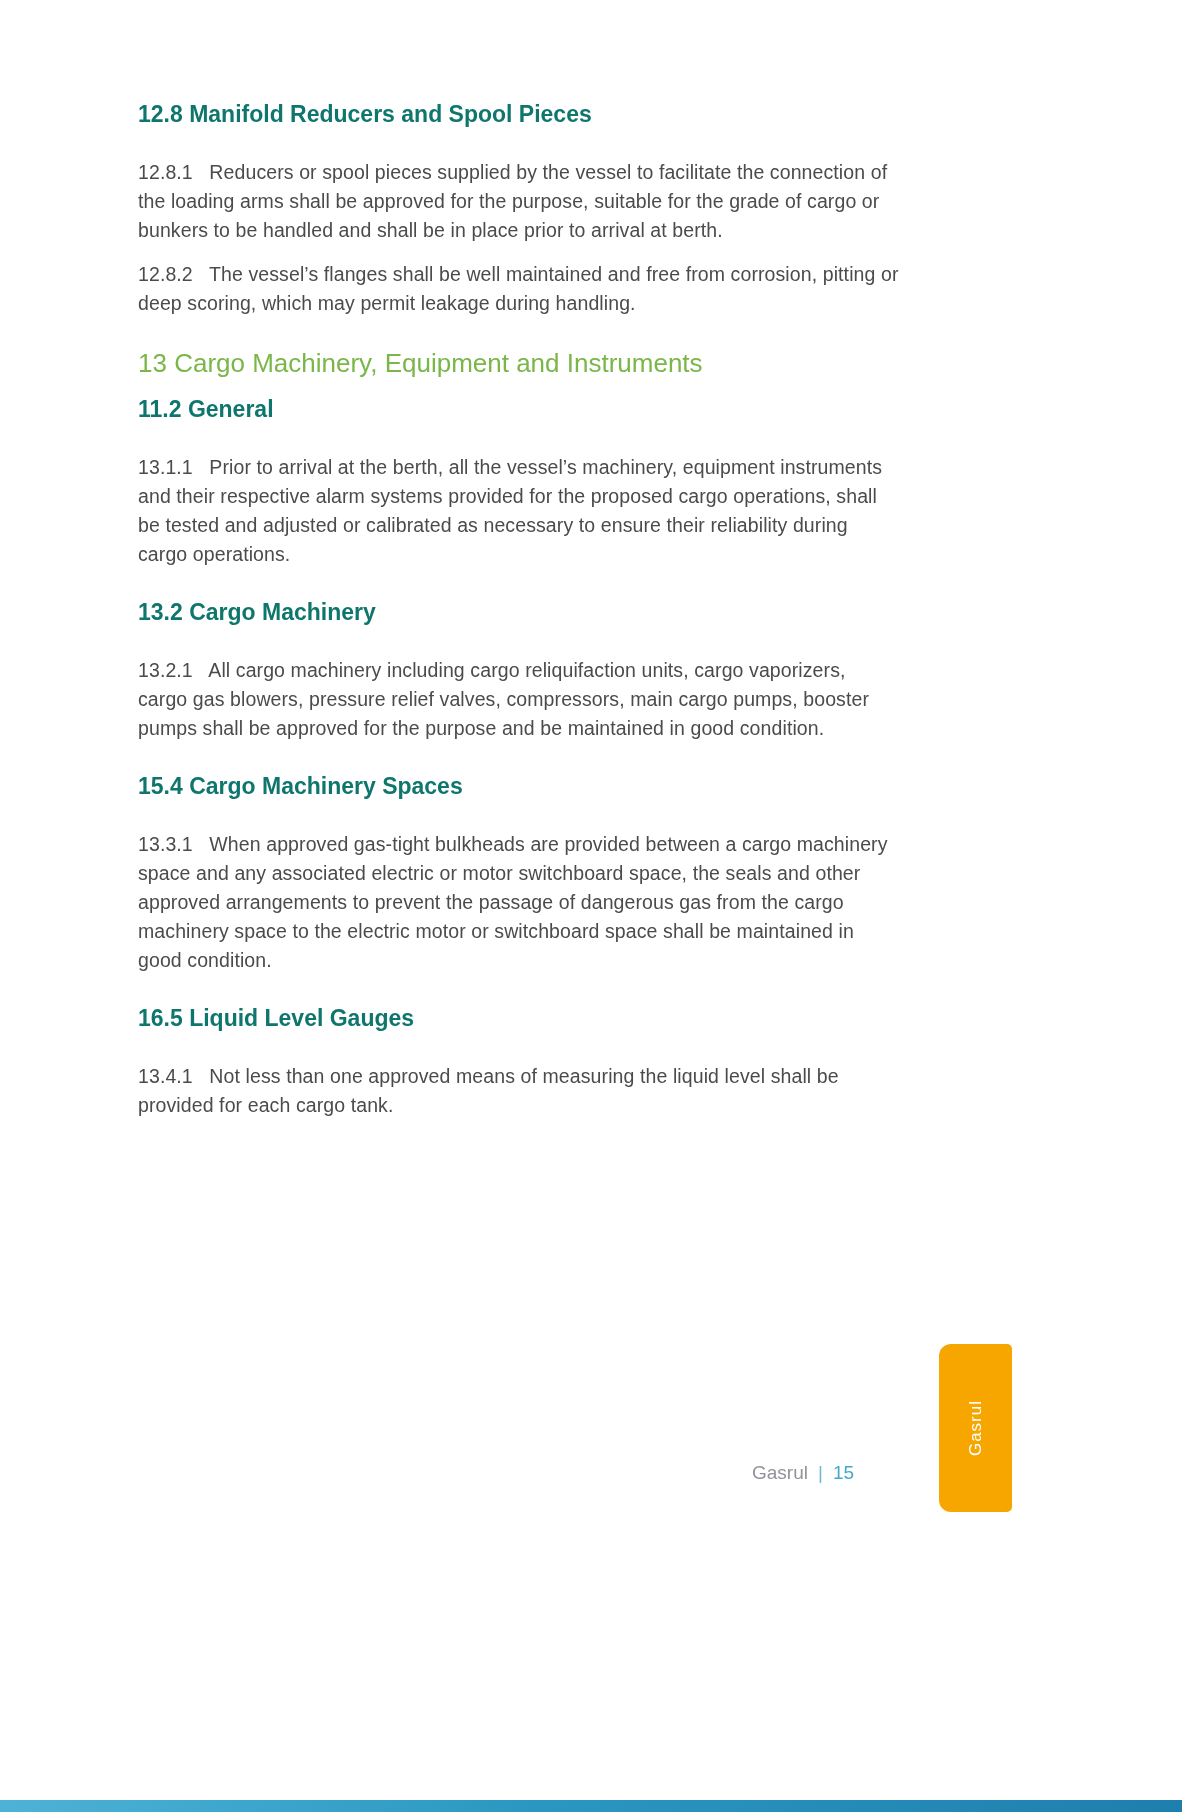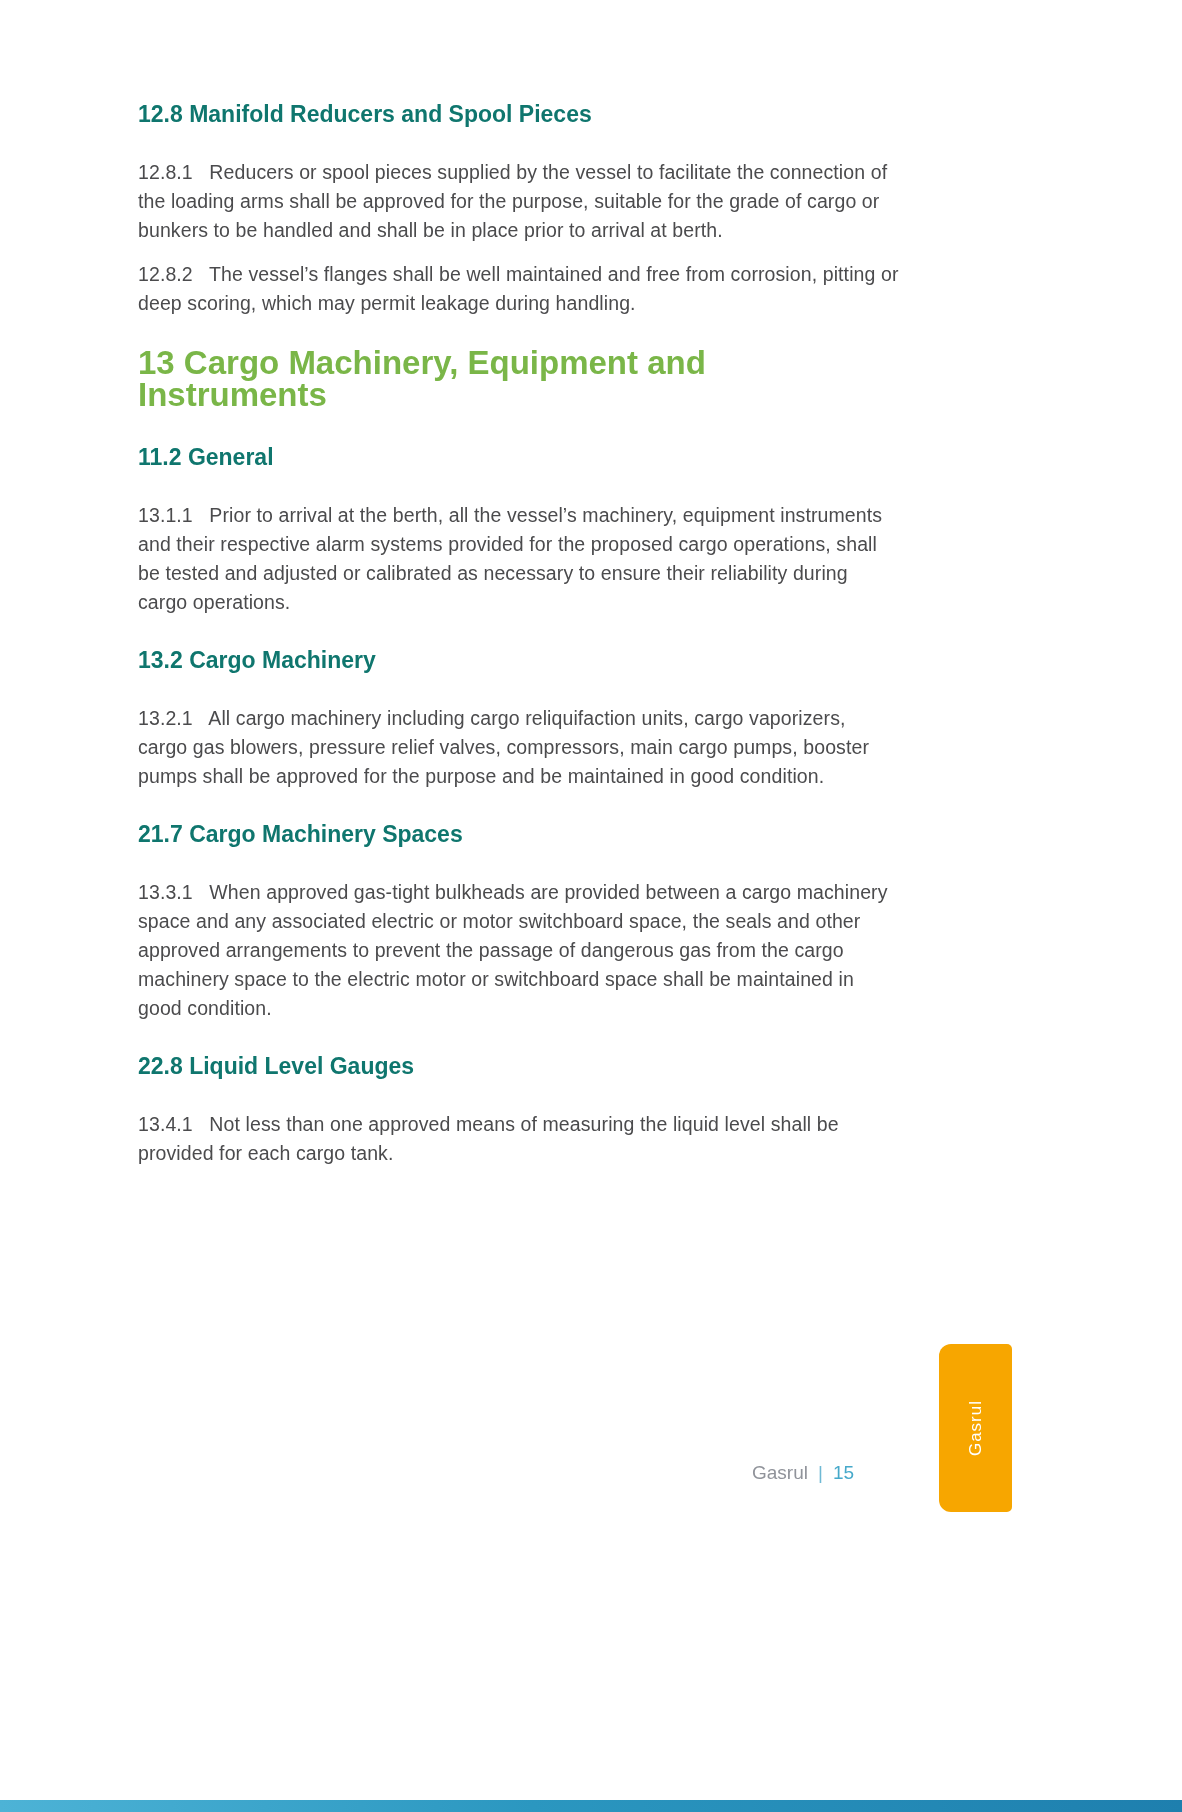--- a/index.html
+++ b/index.html
@@ -18,24 +18,24 @@
   
   .content {
     position: absolute;
     left: 138px;
     top: 100px;
     width: 762px;
     color: #4b4b4d;
   }
   h1.section-green {
     color: #7ab648;
-    font-size: 33px;
+    font-size: 26px;
     line-height: 32px;
-    font-weight: bold;
-    margin: 12px 0 32px 0;
+    font-weight: normal;
+    margin: 12px 0 16px 0;
   }
   h2.sub-teal {
     color: #0f766e;
     font-size: 23px;
     line-height: 28px;
     font-weight: bold;
     margin: 0 0 30px 0;
   }
   p.body-par {
     font-size: 19.5px;
@@ -116,26 +116,26 @@
   <h1 class="section-green">13 Cargo Machinery, Equipment and Instruments</h1>
 
   <h2 class="sub-teal">11.2 General</h2>
 
   <p class="body-par">13.1.1&nbsp;&nbsp; Prior to arrival at the berth, all the vessel’s machinery, equipment instruments and their respective alarm systems provided for the proposed cargo operations, shall be tested and adjusted or calibrated as necessary to ensure their reliability during cargo operations.</p>
 
   <h2 class="sub-teal">13.2 Cargo Machinery</h2>
 
   <p class="body-par">13.2.1&nbsp;&nbsp; All cargo machinery including cargo reliquifaction units, cargo vaporizers, cargo gas blowers, pressure relief valves, compressors, main cargo pumps, booster pumps shall be approved for the purpose and be maintained in good condition.</p>
 
-  <h2 class="sub-teal">21.7 Cargo Machinery Spaces</h2>
+  <h2 class="sub-teal">15.4 Cargo Machinery Spaces</h2>
 
   <p class="body-par">13.3.1&nbsp;&nbsp; When approved gas-tight bulkheads are provided between a cargo machinery space and any associated electric or motor switchboard space, the seals and other approved arrangements to prevent the passage of dangerous gas from the cargo machinery space to the electric motor or switchboard space shall be maintained in good condition.</p>
 
 
-  <h2 class="sub-teal">22.8 Liquid Level Gauges</h2>
+  <h2 class="sub-teal">16.5 Liquid Level Gauges</h2>
 
   <p class="body-par">13.4.1&nbsp;&nbsp; Not less than one approved means of measuring the liquid level shall be provided for each cargo tank.</p>
 
 
 </main>
 
 <div class="footer">
   <span>Gasrul</span><span class="sep">|</span><span class="page-num">15</span>
 </div>
 

